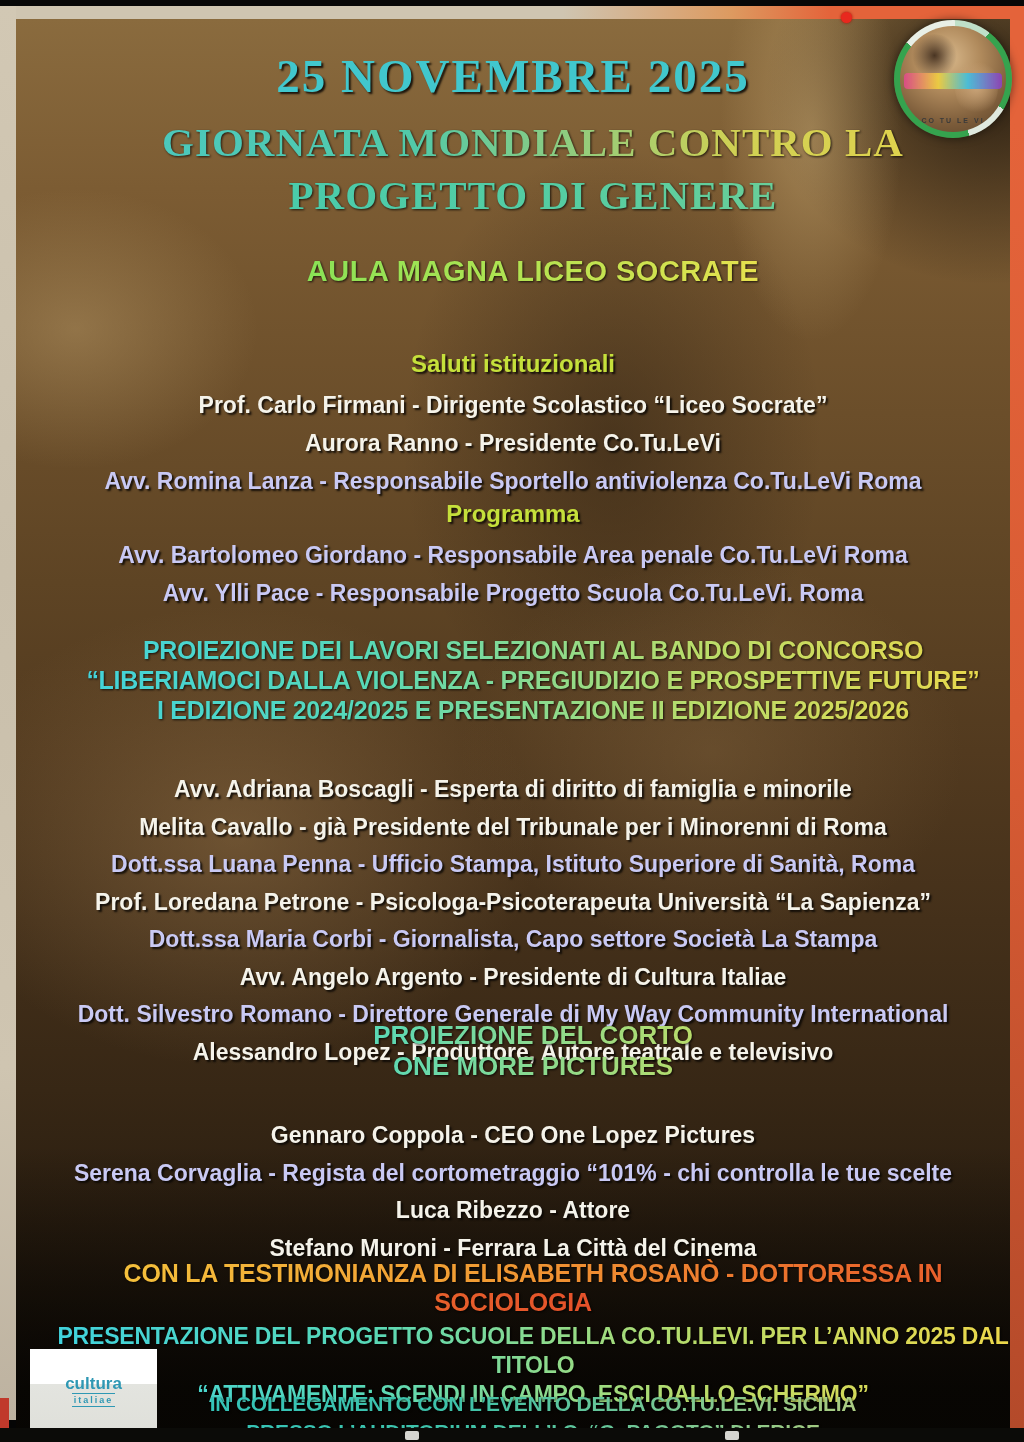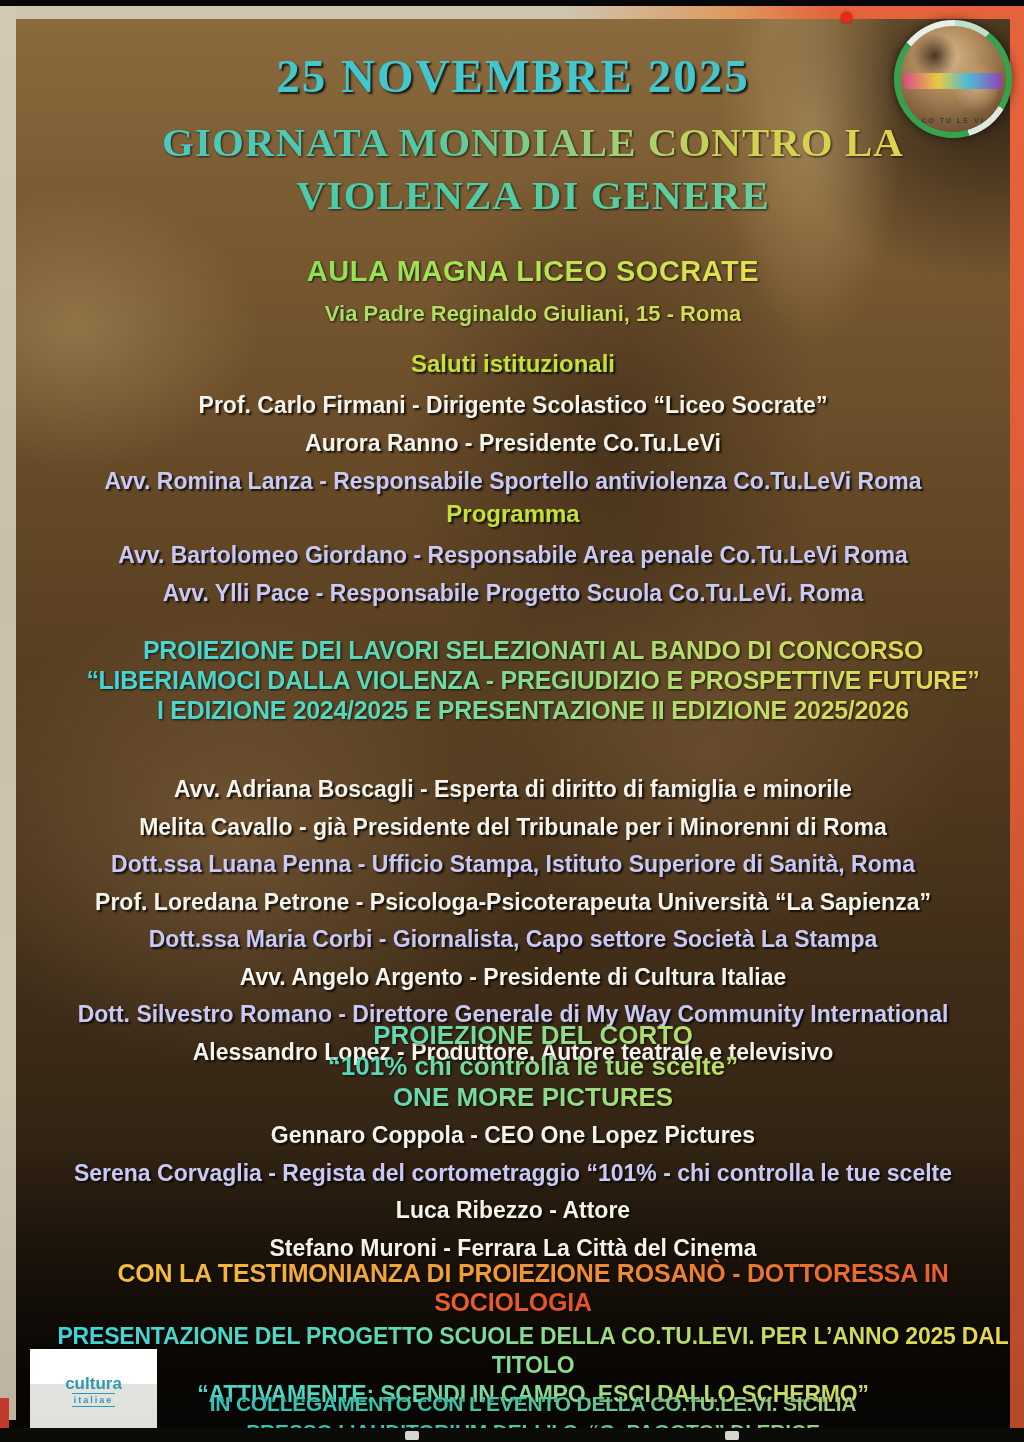--- a/index.html
+++ b/index.html
@@ -106,28 +106,25 @@
   <div class="frame-left"></div>
   <div class="frame-top"></div>
   <div class="frame-right"></div>
 
   <div class="poster">
 
     <div class="sec s-date sh">25 NOVEMBRE 2025</div>
 
     <div class="sec s-title">
       <div class="gtext t1">GIORNATA MONDIALE CONTRO LA</div>
-      <div class="gtext t2">VIOLENZA DI  GENERE</div>
+      <div class="gtext t2">PROGETTO DI  GENERE</div>
     </div>
 
     <div class="sec s-venue">
       <span class="gtext venue-g">AULA MAGNA LICEO SOCRATE</span>
-    </div>
-    <div class="sec s-address">
-      <span class="gtext addr-g">Via Padre Reginaldo Giuliani, 15  - Roma</span>
     </div>
 
     <div class="sec s-saluti">
       <div class="heading sh">Saluti istituzionali</div>
       <div class="line white sh">Prof. Carlo Firmani - Dirigente Scolastico “Liceo Socrate”</div>
       <div class="line white sh">Aurora Ranno - Presidente Co.Tu.LeVi</div>
       <div class="line lav sh">Avv. Romina Lanza - Responsabile Sportello antiviolenza Co.Tu.LeVi Roma</div>
     </div>
 
     <div class="sec s-prog">
@@ -148,33 +145,32 @@
       <div class="sp-line lav sh">Dott.ssa Luana Penna -  Ufficio Stampa, Istituto Superiore di Sanità, Roma</div>
       <div class="sp-line white sh">Prof. Loredana Petrone - Psicologa-Psicoterapeuta Università “La Sapienza”</div>
       <div class="sp-line lav sh">Dott.ssa Maria Corbi - Giornalista, Capo settore Società La Stampa</div>
       <div class="sp-line white sh">Avv. Angelo Argento - Presidente di Cultura Italiae</div>
       <div class="sp-line lav sh">Dott. Silvestro Romano - Direttore Generale di My Way Community International</div>
       <div class="sp-line white sh">Alessandro Lopez - Produttore, Autore teatrale e televisivo</div>
     </div>
 
     <div class="sec s-corto">
       <div class="gtext cy-g">PROIEZIONE DEL CORTO</div>
-      <div class="gtext cy-g">“101% chi controlla le tue scelte”</div>
       <div class="gtext cy-g">ONE MORE PICTURES</div>
     </div>
 
     <div class="sec s-cast">
       <div class="cast-line white sh">Gennaro Coppola - CEO One Lopez Pictures</div>
       <div class="cast-line lav sh">Serena Corvaglia - Regista del cortometraggio “101% - chi controlla le tue scelte</div>
       <div class="cast-line white sh">Luca Ribezzo - Attore</div>
       <div class="cast-line white sh">Stefano Muroni - Ferrara La Città del Cinema</div>
     </div>
 
     <div class="sec s-test">
-      <span class="gtext or-g">CON LA TESTIMONIANZA DI PROIEZIONE ROSANÒ - DOTTORESSA IN SOCIOLOGIA</span>
+      <span class="gtext or-g">CON LA TESTIMONIANZA DI ELISABETH ROSANÒ - DOTTORESSA IN SOCIOLOGIA</span>
     </div>
 
     <div class="sec s-progetto">
       <div class="gtext cy-g">PRESENTAZIONE DEL PROGETTO SCUOLE  DELLA CO.TU.LEVI. PER L’ANNO 2025 DAL TITOLO</div>
       <div class="gtext cy-g">“ATTIVAMENTE: SCENDI IN CAMPO, ESCI DALLO SCHERMO”</div>
     </div>
 
     <div class="sec s-colleg">
       <div class="gtext bt-g">IN COLLEGAMENTO CON L’EVENTO DELLA CO.TU.LE.VI. SICILIA</div>
       <div class="gtext bt-g">PRESSO L’AUDITORIUM DELL’I.C. “G. PAGOTO” DI ERICE</div>

